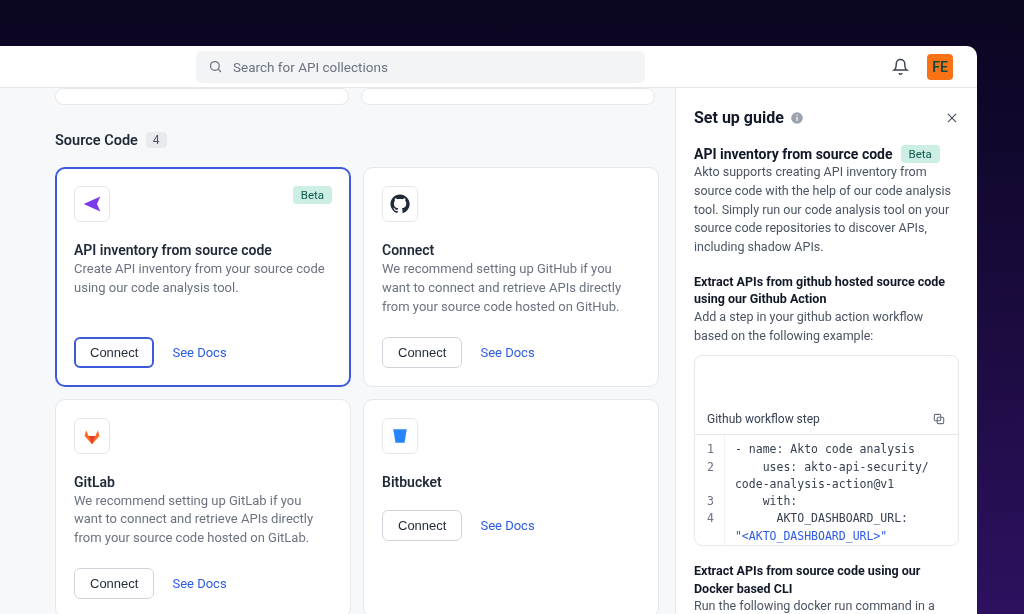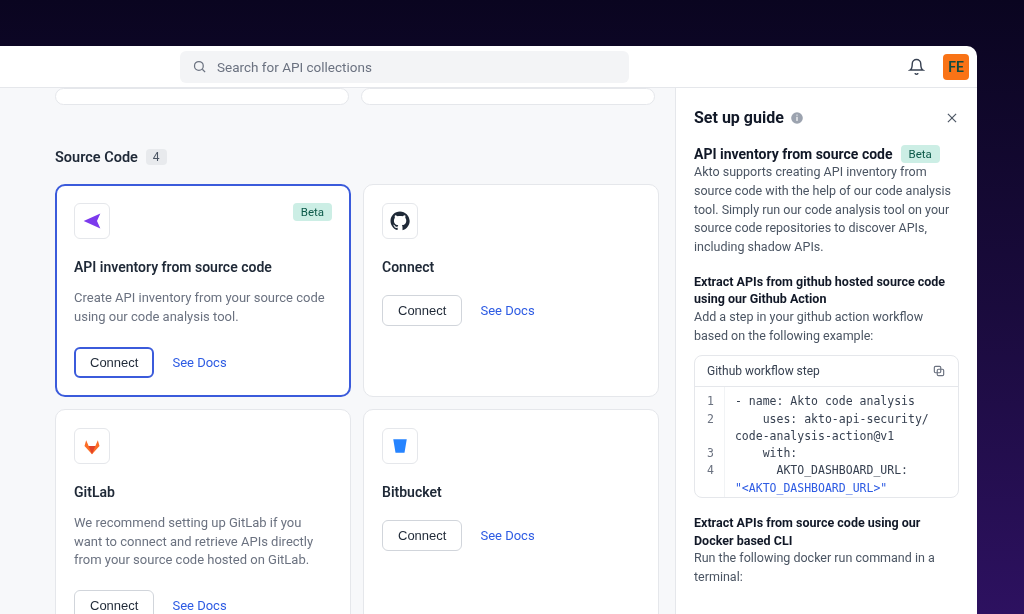--- a/index.html
+++ b/index.html
@@ -18,21 +18,21 @@
     bottom: 0;
     background: #fff;
     border-top-right-radius: 10px;
     display: flex;
     flex-direction: column;
   }
   .topbar {
     height: 42px;
     display: flex;
     align-items: center;
-    padding: 0 8px;
+    padding: 0 24px;
     border-bottom: 1px solid #e5e7eb;
   }
   .search-wrap {
     margin-left: 172px;
     width: 449px;
     height: 32px;
     background: #f3f4f6;
     border-radius: 6px;
     display: flex;
     align-items: center;
@@ -86,21 +86,21 @@
     gap: 12px;
   }
   .placeholder-card {
     width: 294px;
     height: 17px;
     background: #fff;
     border: 1px solid #e5e7eb;
     border-radius: 10px;
   }
   .section-title-row {
-    margin-top: 44px;
+    margin-top: 27px;
     display: flex;
     align-items: flex-start;
     gap: 8px;
   }
   .section-title {
     font-size: 14.5px;
     font-weight: 600;
     color: #1f2937;
   }
   .count-badge {
@@ -151,21 +151,21 @@
     padding: 2px 8px;
     border-radius: 4px;
   }
   .card-title {
     margin-top: 20px;
     font-size: 14px;
     font-weight: 600;
     color: #1f2937;
   }
   .card-desc {
-    margin-top: 14px;
+    margin-top: 2px;
     font-size: 13px;
     color: #6b7280;
     line-height: 1.45;
     flex: 1;
   }
   .card-actions {
     margin-top: 20px;
     display: flex;
     align-items: center;
     gap: 18px;
@@ -242,20 +242,21 @@
     overflow: hidden;
   }
   .code-header {
     display: flex;
     align-items: center;
     justify-content: space-between;
     padding: 8px 12px;
     font-size: 12px;
     color: #374151;
     border-bottom: 1px solid #e5e7eb;
+    margin-top: 48px;
   }
   .copy-icon { color: #6b7280; cursor: pointer; }
   .code-body {
     display: flex;
     font-family: ui-monospace, Menlo, Consolas, monospace;
     font-size: 11.5px;
     max-height: 110px;
     overflow: auto;
   }
   .gutter {
@@ -330,20 +331,21 @@
 
         <div class="card">
           <div class="card-top-row">
             <div class="card-icon">
               <svg width="20" height="20" viewBox="0 0 24 24" fill="#1f2937">
                   <path d="M12 .5C5.7.5.6 5.6.6 11.9c0 5 3.3 9.3 7.8 10.8.6.1.8-.2.8-.5v-2c-3.2.7-3.9-1.4-3.9-1.4-.5-1.3-1.3-1.7-1.3-1.7-1-.7.1-.7.1-.7 1.2.1 1.8 1.2 1.8 1.2 1 1.8 2.7 1.3 3.4 1 .1-.8.4-1.3.7-1.6-2.6-.3-5.3-1.3-5.3-5.7 0-1.3.5-2.3 1.2-3.1-.1-.3-.5-1.5.1-3.1 0 0 1-.3 3.2 1.2.9-.3 1.9-.4 2.9-.4s2 .1 2.9.4c2.2-1.5 3.2-1.2 3.2-1.2.6 1.6.2 2.8.1 3.1.8.8 1.2 1.8 1.2 3.1 0 4.4-2.7 5.4-5.3 5.7.4.4.8 1.1.8 2.2v3.2c0 .3.2.7.8.5 4.5-1.5 7.8-5.8 7.8-10.8C23.4 5.6 18.3.5 12 .5z"></path>
                 </svg>
             </div>
           </div>
           <div class="card-title">Connect</div>
+          <div class="card-desc">We recommend setting up GitHub if you want to connect and retrieve APIs directly from your source code hosted on GitHub.</div>
           <div class="card-actions">
             <button class="btn">Connect</button>
             <span class="link">See Docs</span>
           </div>
         </div>
 
         <div class="card">
           <div class="card-top-row">
             <div class="card-icon">
               <svg width="20" height="20" viewBox="0 0 24 24">

